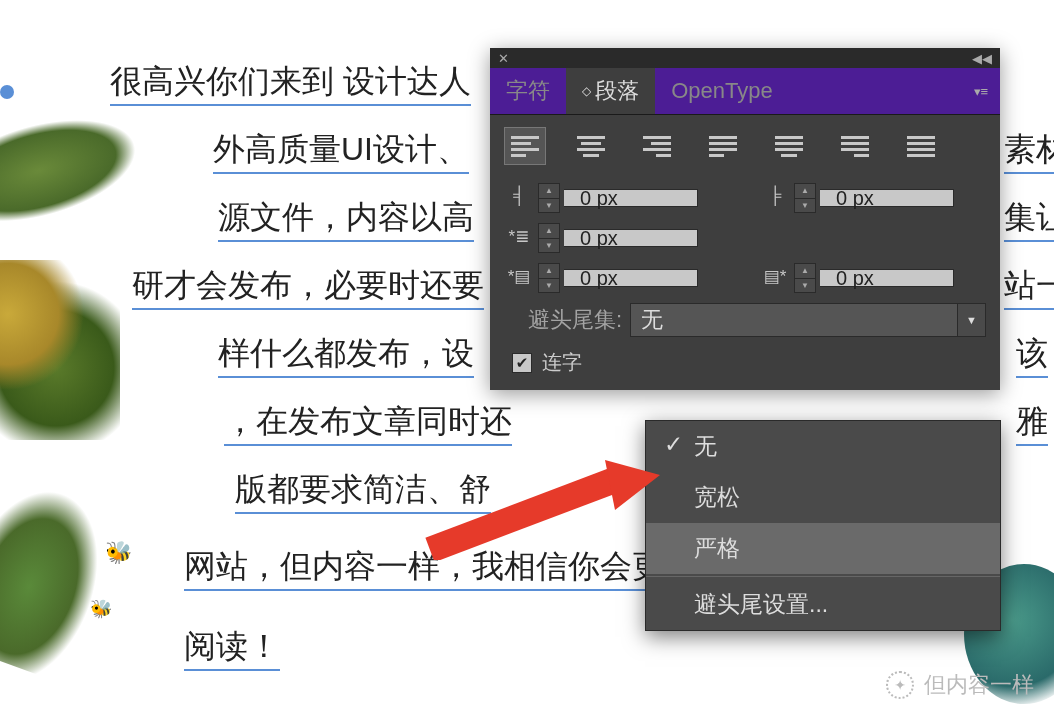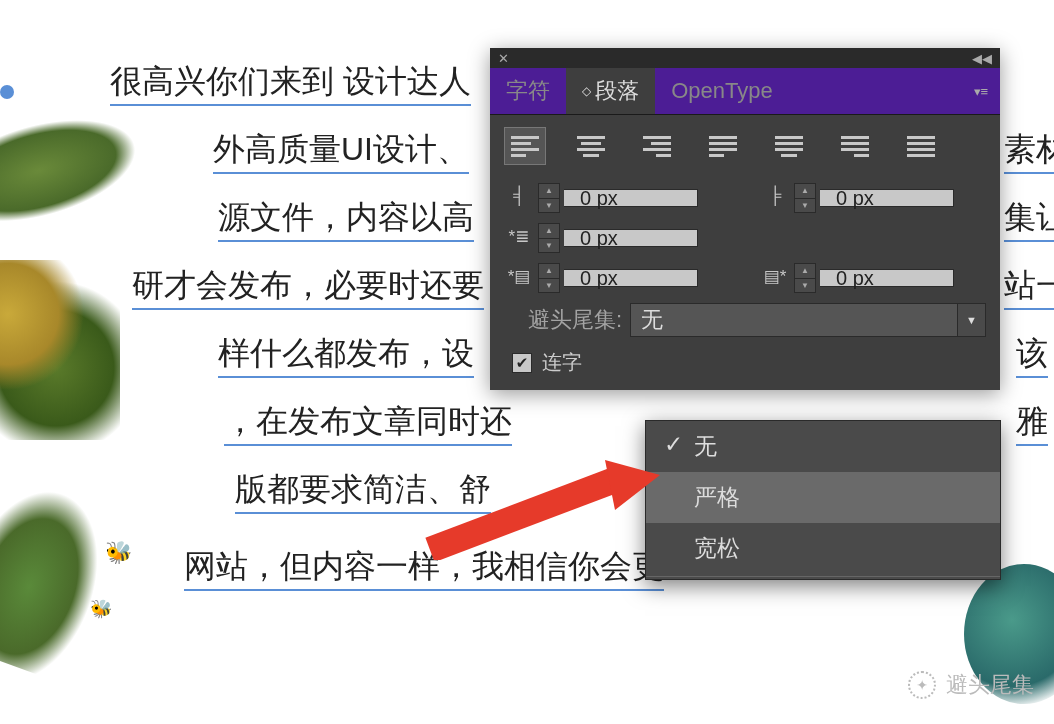--- a/index.html
+++ b/index.html
@@ -365,20 +365,21 @@
 <div class="text-canvas">
   <div class="selection-handle"></div>
   <div class="text-line" style="left:110px; top:60px;">很高兴你们来到 设计达人</div>
   <div class="text-line" style="left:213px; top:128px;">外高质量UI设计、</div>
   <div class="text-line" style="left:218px; top:196px;">源文件，内容以高</div>
   <div class="text-line" style="left:218px; top:332px;">样什么都发布，设</div>
   <div class="text-line" style="left:132px; top:264px;">研才会发布，必要时还要</div>
   <div class="text-line" style="left:224px; top:400px;">，在发布文章同时还</div>
   <div class="text-line" style="left:235px; top:468px;">版都要求简洁、舒</div>
   <div class="text-line" style="left:184px; top:545px;">网站，但内容一样，我相信你会更</div>
+  <div class="text-line" style="left:184px; top:625px;">阅读！</div>
 
   <div class="text-line" style="left:1004px; top:128px;">素材</div>
   <div class="text-line" style="left:1004px; top:196px;">集让</div>
   <div class="text-line" style="left:1004px; top:264px;">站一</div>
   <div class="text-line" style="left:1016px; top:332px;">该</div>
   <div class="text-line" style="left:1016px; top:400px;">雅</div>
 </div>
 
 <div class="leaf leaf-1"></div>
 <div class="leaf leaf-2"></div>
@@ -516,26 +517,27 @@
     <div class="checkbox-row">
       <div class="chk">✔</div>
       <span>连字</span>
     </div>
 
   </div>
 </div>
 
 <div class="dropdown">
   <div class="dd-item checked">无</div>
+  <div class="dd-item">宽松</div>
   <div class="dd-item highlight">严格</div>
-  <div class="dd-item">宽松</div>
   <div class="dd-sep"></div>
+  <div class="dd-item">避头尾设置...</div>
 </div>
 
 <svg class="arrow-pointer" viewBox="0 0 260 120">
   <path d="M 20 110 L 210 38" stroke="#e63a2a" stroke-width="26" fill="none"></path>
   <polygon points="195,20 250,35 205,70" fill="#e63a2a"></polygon>
 </svg>
 
 <div class="watermark">
   <div class="wm-icon">✦</div>
-  <span>避头尾集</span>
+  <span>但内容一样</span>
 </div>
 
 </body></html>

